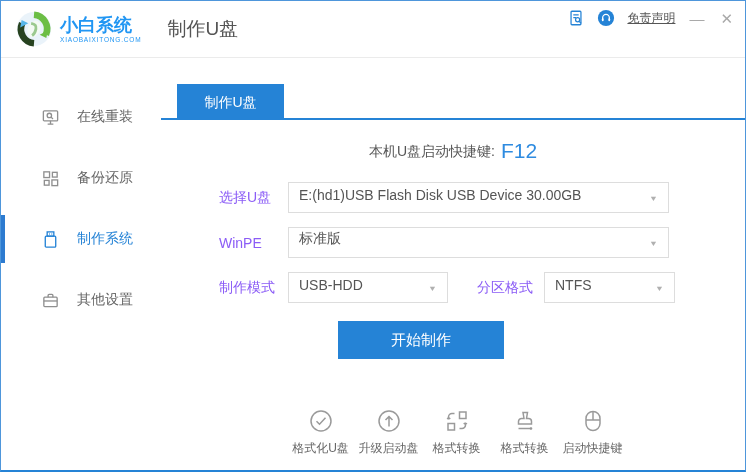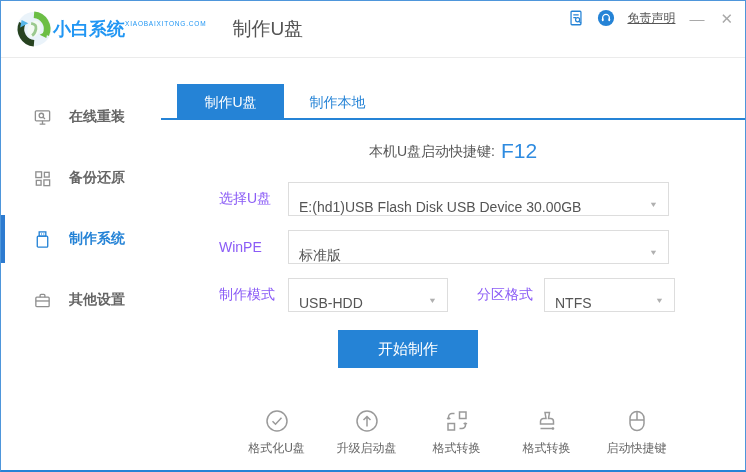--- a/index.html
+++ b/index.html
@@ -11,53 +11,53 @@
     display:flex; flex-direction:column;
   }
   
   .titlebar { position:absolute; top:8px; right:10px; display:flex; align-items:center; gap:12px; z-index:5; }
   .tb-icon { width:18px; height:18px; display:block; cursor:pointer; }
   .disclaimer { font-size:12px; color:#555; text-decoration:underline; cursor:pointer; }
   .win-btn { color:#a9a9a9; font-size:15px; line-height:15px; cursor:pointer; padding:0 2px; }
   
   .header { height:57px; flex-shrink:0; border-bottom:1px solid #ebebeb; display:flex; align-items:center; padding-left:14px; }
   .logo-icon { width:38px; height:38px; }
-  .logo-text { display:flex; flex-direction:row; justify-content:center; }
+  .logo-text { margin-left:7px; display:flex; flex-direction:column; justify-content:center; }
   .logo-title { color:#2196F3; font-size:18px; font-weight:bold; line-height:20px; }
   .logo-sub { color:#2196F3; font-size:6.5px; letter-spacing:0.8px; margin-top:1px; }
   .page-title { margin-left:26px; font-size:19px; color:#555; }
   
   .body { flex:1; display:flex; min-height:0; }
   .sidebar { width:160px; flex-shrink:0; padding-top:34px; }
-  .side-item { height:50px; margin-bottom:11px; display:flex; align-items:center; padding-left:32px; position:relative; color:#666; font-size:14px; cursor:pointer;font-weight:bold; }
+  .side-item { height:50px; margin-bottom:11px; display:flex; align-items:center; padding-left:40px; position:relative; color:#666; font-size:14px; cursor:pointer; }
   .side-item .s-icon { width:19px; height:19px; margin-right:17px; stroke:#8f8f8f; fill:none; stroke-width:1.4; }
   .side-item.active { color:#2583D6; }
   .side-item.active .s-icon { stroke:#2583D6; }
   .side-item.active::before { content:''; position:absolute; left:0; top:1px; bottom:1px; width:4px; background:#2D7BD0; }
   
   .content { flex:1; padding-top:26px; position:relative; min-width:0; }
   .tabbar { display:flex; border-bottom:2px solid #2583D6; padding-left:16px; height:36px; }
   .tab { width:107px; height:36px; line-height:36px; text-align:center; font-size:14px; cursor:pointer; }
   .tab.active { background:#2583D6; color:#fff; }
   .tab.inactive { color:#2583D6; }
   .hotkey-row { text-align:center; margin-top:16px; height:30px; line-height:30px; }
   .hotkey-label { font-size:14px; color:#555; }
   .hotkey-value { font-size:21px; color:#2E8BE0; margin-left:6px; vertical-align:-2px; }
   .form { margin-top:16px; padding-left:58px; }
   .form-row { display:flex; align-items:center; margin-bottom:14px; }
   .form-label { width:69px; color:#8b5cf6; font-size:14px; flex-shrink:0; }
   .form-label.second { width:67px; margin-left:29px; }
-  .selectbox { border:1px solid #ddd; height:31px; display:flex; align-items:flex-start; padding:16px 10px; font-size:14px; color:#555; background:#fff; cursor:pointer; }
+  .selectbox { border:1px solid #ddd; height:31px; display:flex; align-items:flex-end; padding:9px 10px; font-size:14px; color:#555; background:#fff; cursor:pointer; }
   .selectbox .arrow { margin-left:auto; color:#b0b0b0; font-size:9px; transform:scaleY(.85); }
   .w-full { width:381px; }
   .w-mode { width:160px; }
   .w-part { width:131px; }
-  .start-btn { display:block; width:140px; height:38px; margin-left:177px; margin-top:18px; background:#2583D6; color:#fff; font-size:15px; border:none; cursor:pointer; font-family:inherit; }
-  
-  .utilities { position:absolute; left:7px; right:0; bottom:13px; display:flex; justify-content:center; gap:24px; }
+  .start-btn { display:block; width:166px; height:38px; margin-left:177px; margin-top:18px; background:#2583D6; color:#fff; font-size:15px; border:none; cursor:pointer; font-family:inherit; }
+  
+  .utilities { position:absolute; left:7px; right:0; bottom:13px; display:flex; justify-content:center; gap:2px; }
   .util { width:66px; display:flex; flex-direction:column; align-items:center; cursor:pointer; }
   .util svg { width:26px; height:26px; stroke:#9a9a9a; fill:none; stroke-width:1.5; margin-bottom:6px; }
   .util .u-label { font-size:12px; color:#666; white-space:nowrap; }
   .hdr-svg { stroke:#2583D6; fill:none; stroke-width:1.4; }
 </style>
 </head>
 <body>
 
 <div class="window">
 
@@ -131,21 +131,20 @@
           <path d="M7.5 6.5v-2a1 1 0 011-1h3a1 1 0 011 1v2"></path>
           <path d="M3 10.5h14"></path>
         </svg>
         <span>其他设置</span>
       </div>
     </div>
 
     <div class="content">
       <div class="tabbar">
         <div class="tab active">制作U盘</div>
-        <div class="tab inactive">制作本地</div>
       </div>
 
       <div class="hotkey-row">
         <span class="hotkey-label">本机U盘启动快捷键:</span><span class="hotkey-value">F12</span>
       </div>
 
       <div class="form">
         <div class="form-row">
           <span class="form-label">选择U盘</span>
           <div class="selectbox w-full">

